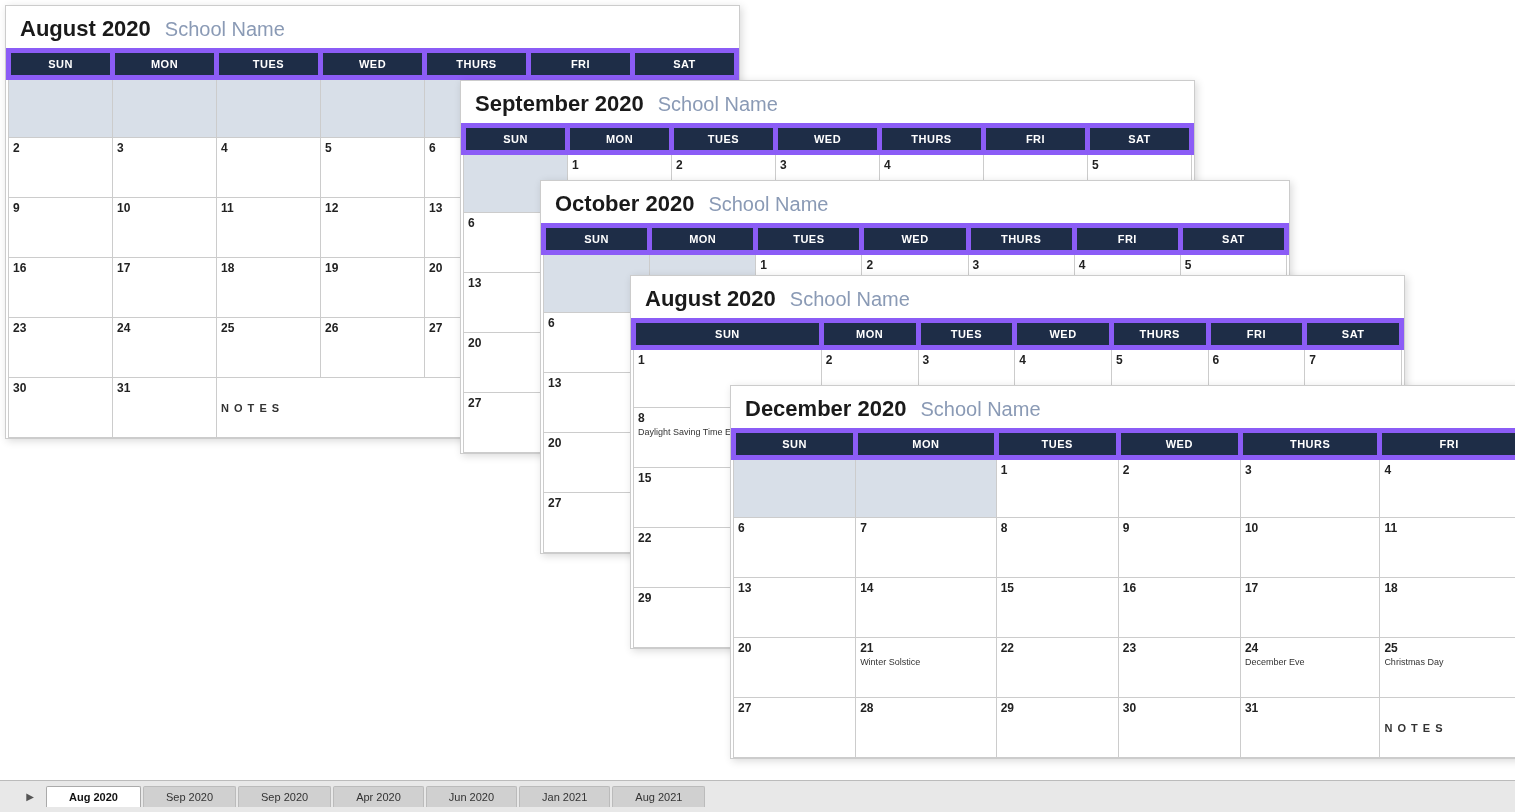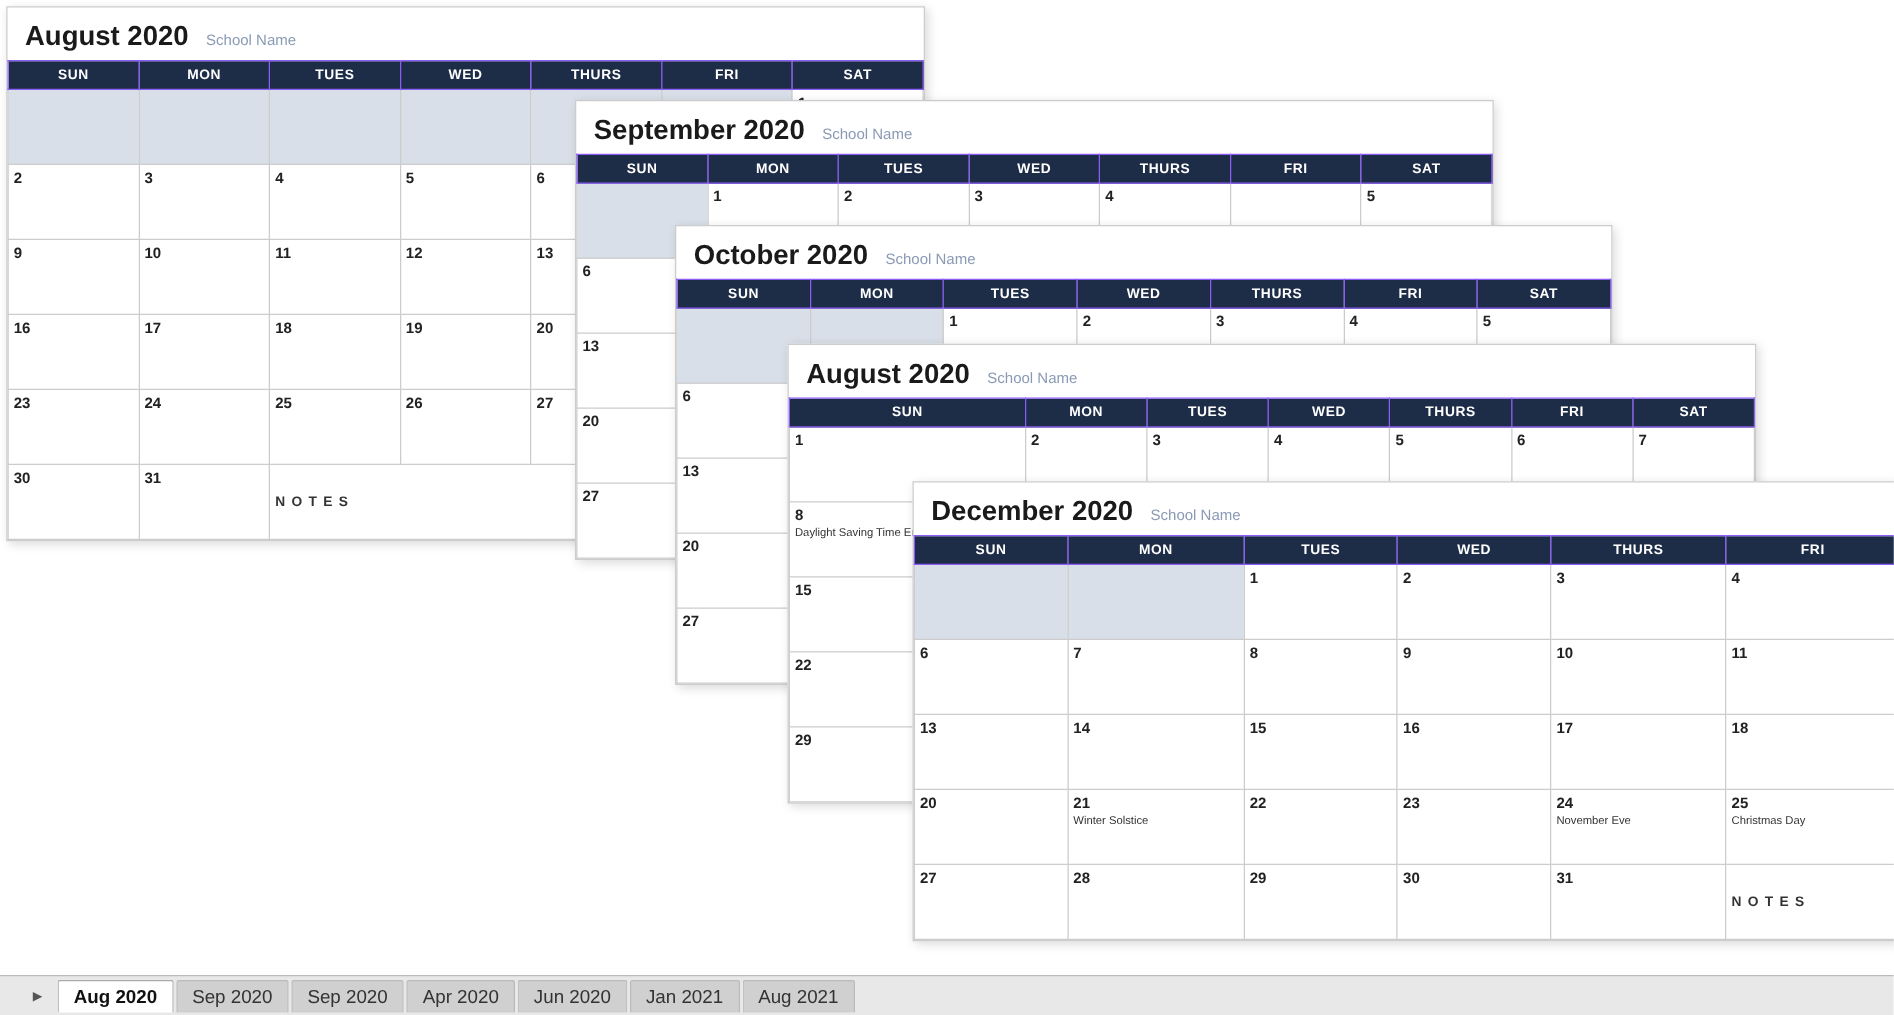--- a/index.html
+++ b/index.html
@@ -24,37 +24,37 @@
       display: flex;
       align-items: baseline;
       gap: 14px;
     }
     .cal-month-title {
       font-size: 22px;
       font-weight: 900;
       color: #1a1a1a;
     }
     .cal-school-name {
-      font-size: 12px;
+      font-size: 20px;
       font-weight: 400;
       color: #8a9ab5;
     }
 
     .cal-grid {
       width: 100%;
       border-collapse: collapse;
     }
     .cal-grid th {
       background: #1e2d47;
       color: #fff;
       font-size: 11px;
       font-weight: 700;
       text-align: center;
       padding: 5px 2px;
-      border: 1px solid #8b5cf6;
+      border: 5px solid #8b5cf6;
       letter-spacing: 0.5px;
     }
     .cal-grid td {
       border: 1px solid #ccc;
       vertical-align: top;
       font-size: 12px;
       font-weight: 700;
       color: #222;
       padding: 3px 4px;
       min-width: 60px;
@@ -135,22 +135,22 @@
       height: 20px;
       display: flex;
       align-items: center;
       justify-content: center;
       font-size: 10px;
       color: #555;
       cursor: pointer;
       margin-right: 4px;
     }
     .tab-item {
-      padding: 4px 12px;
-      font-size: 15px;
+      padding: 4px 22px;
+      font-size: 11px;
       font-weight: 500;
       color: #333;
       background: #d0d0d0;
       border: 1px solid #bbb;
       border-bottom: none;
       cursor: pointer;
       border-radius: 2px 2px 0 0;
     }
     .tab-item.active {
       background: #fff;
@@ -463,21 +463,21 @@
         <td>16</td>
         <td>17</td>
         <td>18</td>
         <td>19</td>
       </tr>
       <tr>
         <td>20</td>
         <td>21<div class="event-text">Winter Solstice</div></td>
         <td>22</td>
         <td>23</td>
-        <td>24<div class="event-text">November Eve</div></td>
+        <td>24<div class="event-text">December Eve</div></td>
         <td>25<div class="event-text">Christmas Day</div></td>
         <td>26</td>
       </tr>
       <tr>
         <td>27</td>
         <td>28</td>
         <td>29</td>
         <td>30</td>
         <td>31</td>
         <td class="notes-row" colspan="2">N O T E S</td>

